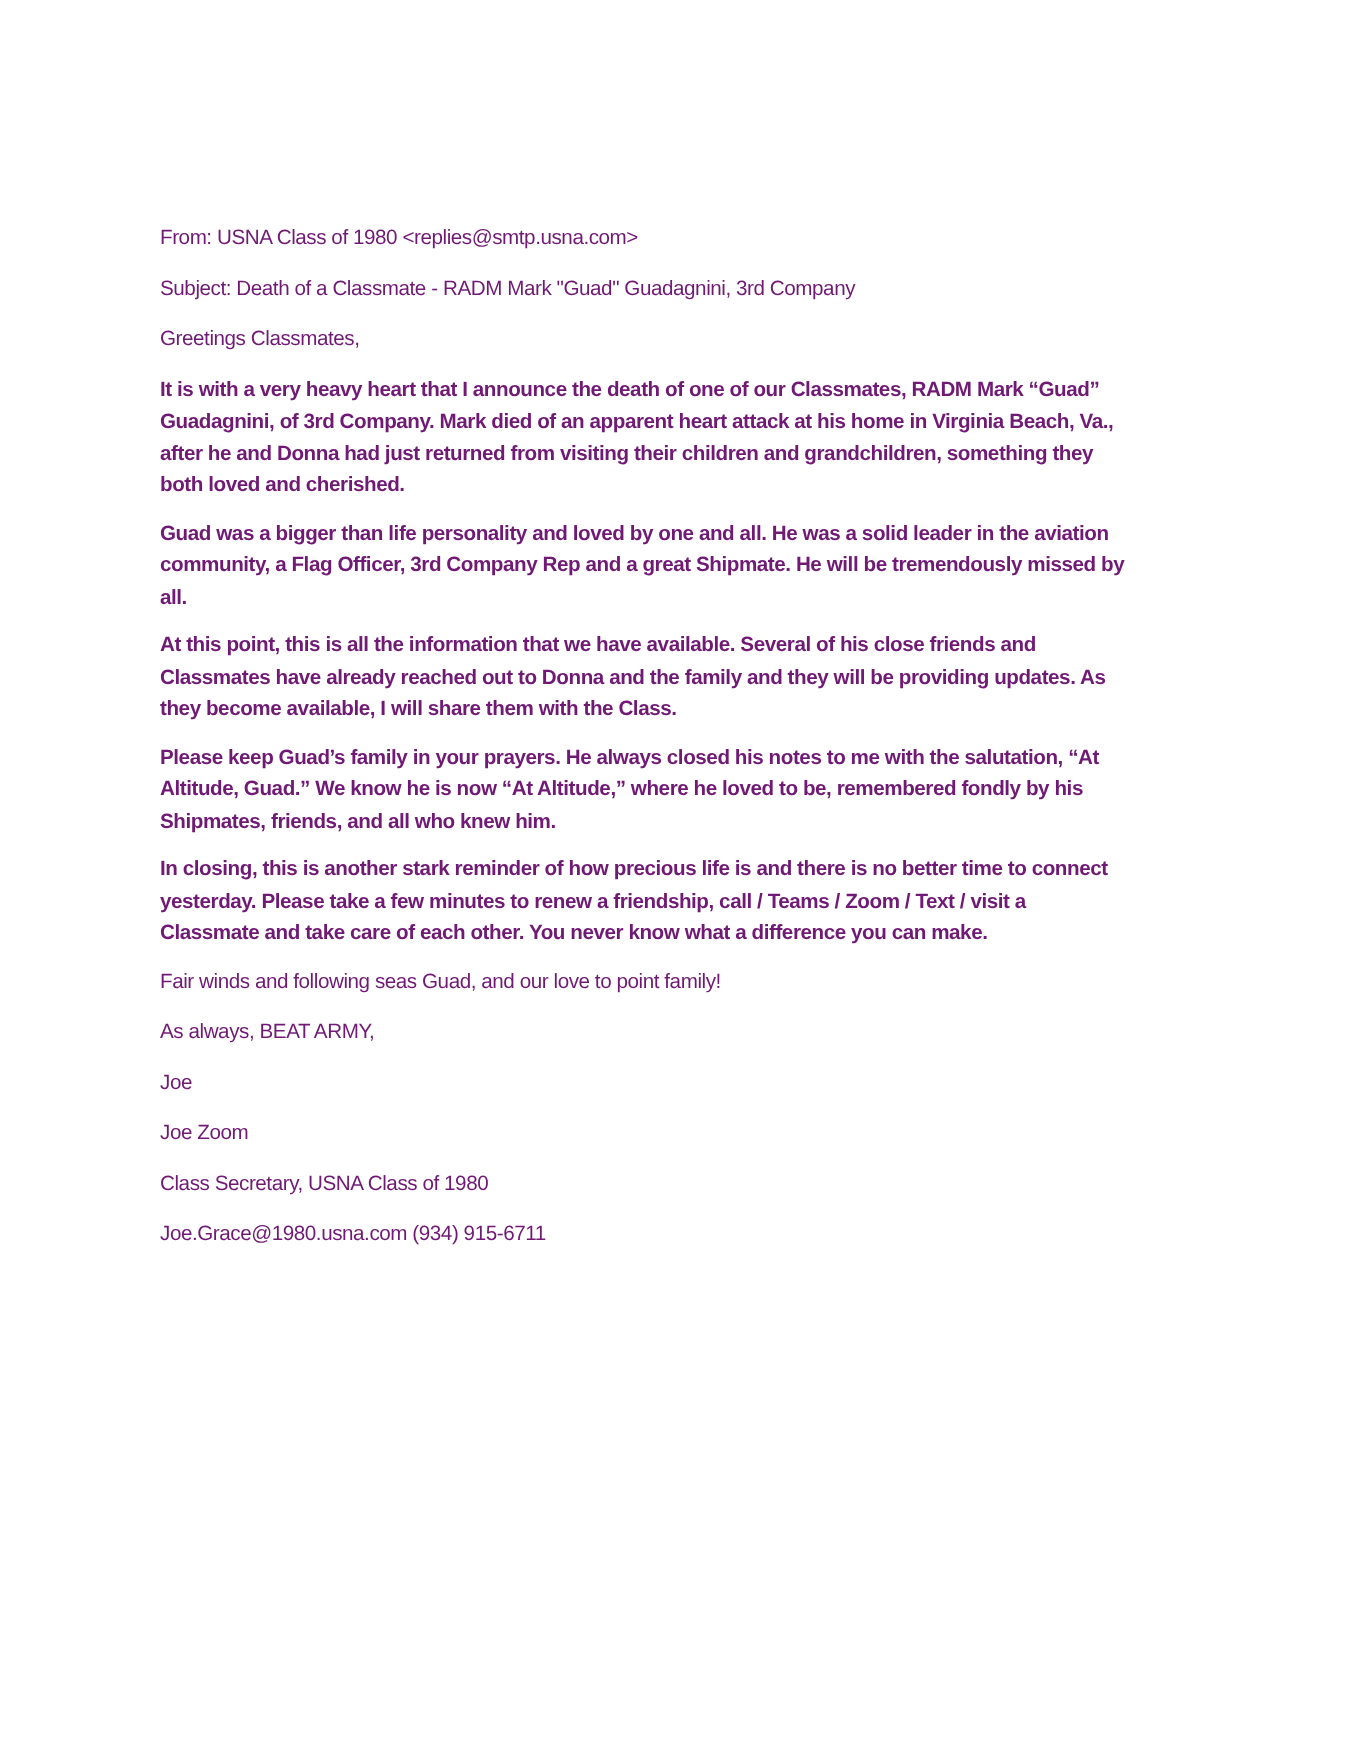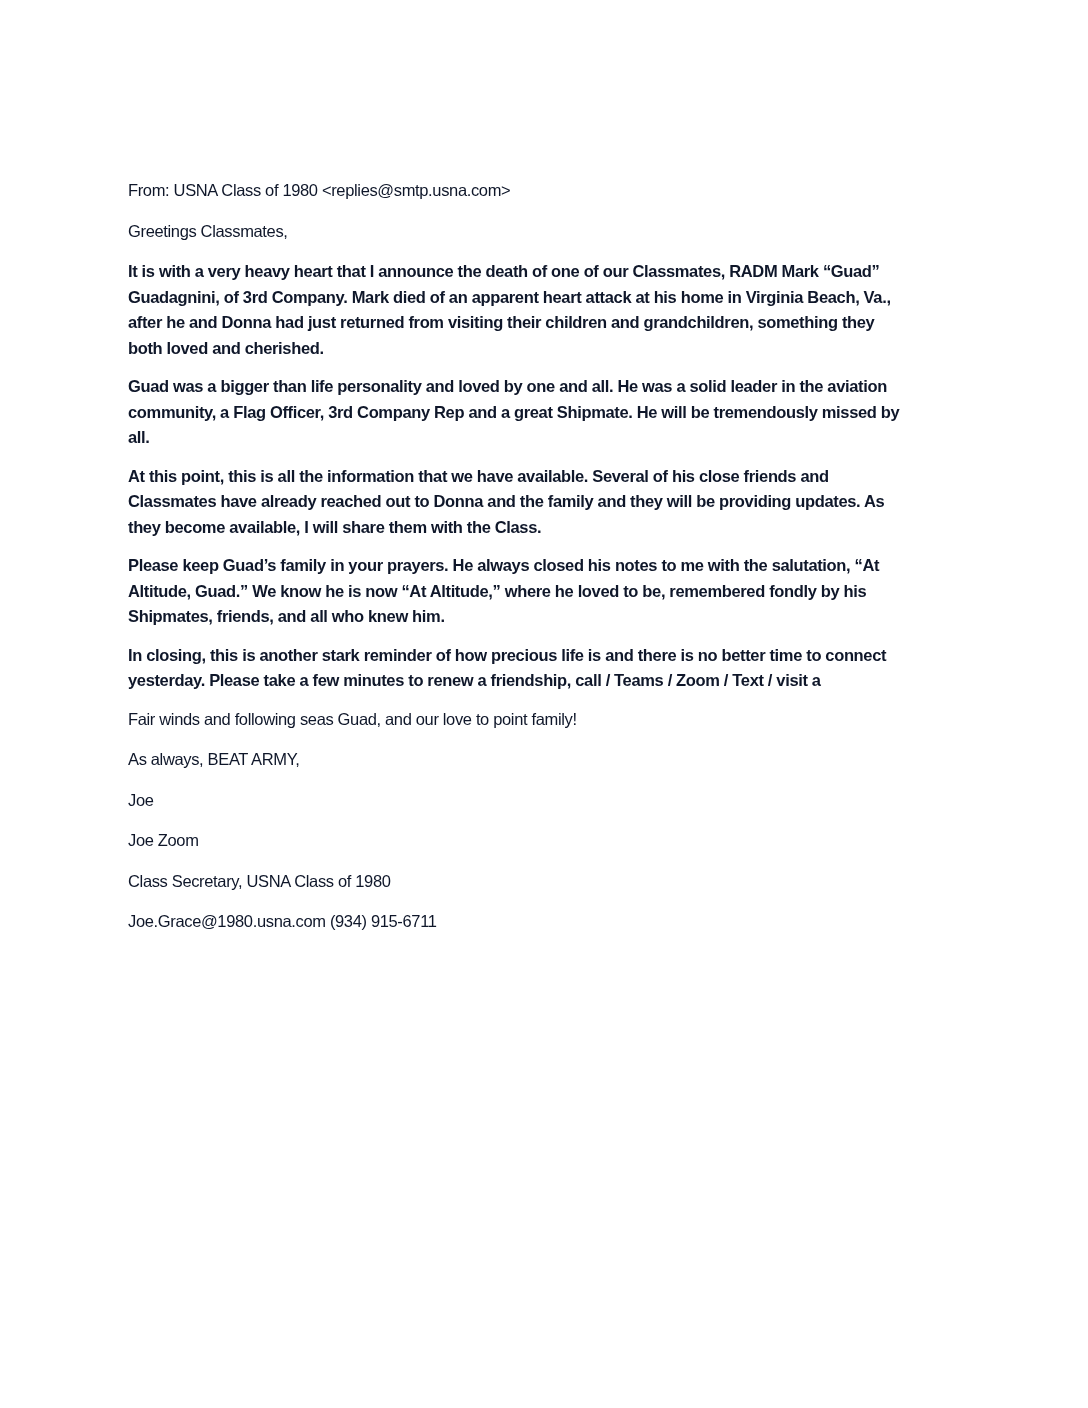--- a/index.html
+++ b/index.html
@@ -3,34 +3,35 @@
   <meta charset="utf-8">
   <style>
     html, body { margin: 0; padding: 0; background: #ffffff; }
     body { width: 1088px; height: 1408px; position: relative; overflow: hidden; }
     .page {
       position: absolute; left: 0; top: 0; width: 1088px; height: 1408px; background: #ffffff;
     }
     .content {
       position: absolute; left: 128px; top: 178px; width: 840px;
       font-family: "Liberation Sans", "DejaVu Sans", sans-serif;
-      font-size: 16.5px; color: #0f172a; letter-spacing: -0.35px;
+      font-size: 16.5px; color: #701a75; letter-spacing: -0.35px;
     }
     .p { margin: 0 0 13px 0; line-height: 25.5px; white-space: nowrap; }
     .p .ln { display: block; font-weight: bold; }
     .hdr { margin-bottom: 15px; }
   </style>
 </head>
 <body>
 
 <div class="page">
   <div class="content">
 
     <p class="p hdr"><span>From:</span> <span>USNA Class of 1980 &lt;replies@smtp.usna.com&gt;</span></p>
 
+    <p class="p hdr"><span>Subject:</span> <span>Death of a Classmate - RADM Mark "Guad" Guadagnini, 3rd Company</span></p>
 
     <p class="p hdr">Greetings Classmates,</p>
 
     <p class="p">
       <span class="ln">It is with a very heavy heart that I announce the death of one of our Classmates, RADM Mark “Guad”</span>
       <span class="ln">Guadagnini, of 3rd Company.  Mark died of an apparent heart attack at his home in Virginia Beach, Va.,</span>
       <span class="ln">after he and Donna had just returned from visiting their children and grandchildren, something they</span>
       <span class="ln">both loved and cherished.</span>
     </p>
 
@@ -48,20 +49,21 @@
 
     <p class="p">
       <span class="ln">Please keep Guad’s family in your prayers.  He always closed his notes to me with the salutation, “At</span>
       <span class="ln">Altitude, Guad.”  We know he is now “At Altitude,” where he loved to be, remembered fondly by his</span>
       <span class="ln">Shipmates, friends, and all who knew him.</span>
     </p>
 
     <p class="p">
       <span class="ln">In closing, this is another stark reminder of how precious life is and there is no better time to connect</span>
       <span class="ln">yesterday.  Please take a few minutes to renew a friendship, call / Teams / Zoom / Text / visit a</span>
+      <span class="ln">Classmate and take care of each other.  You never know what a difference you can make.</span>
     </p>
 
     <p class="p hdr">Fair winds and following seas Guad, and our love to point family!</p>
     <p class="p hdr">As always, BEAT ARMY,</p>
     <p class="p hdr">Joe</p>
     <p class="p hdr">Joe Zoom</p>
     <p class="p hdr">Class Secretary, USNA Class of 1980</p>
     <p class="p hdr">Joe.Grace@1980.usna.com (934) 915-6711</p>
 
   </div>

